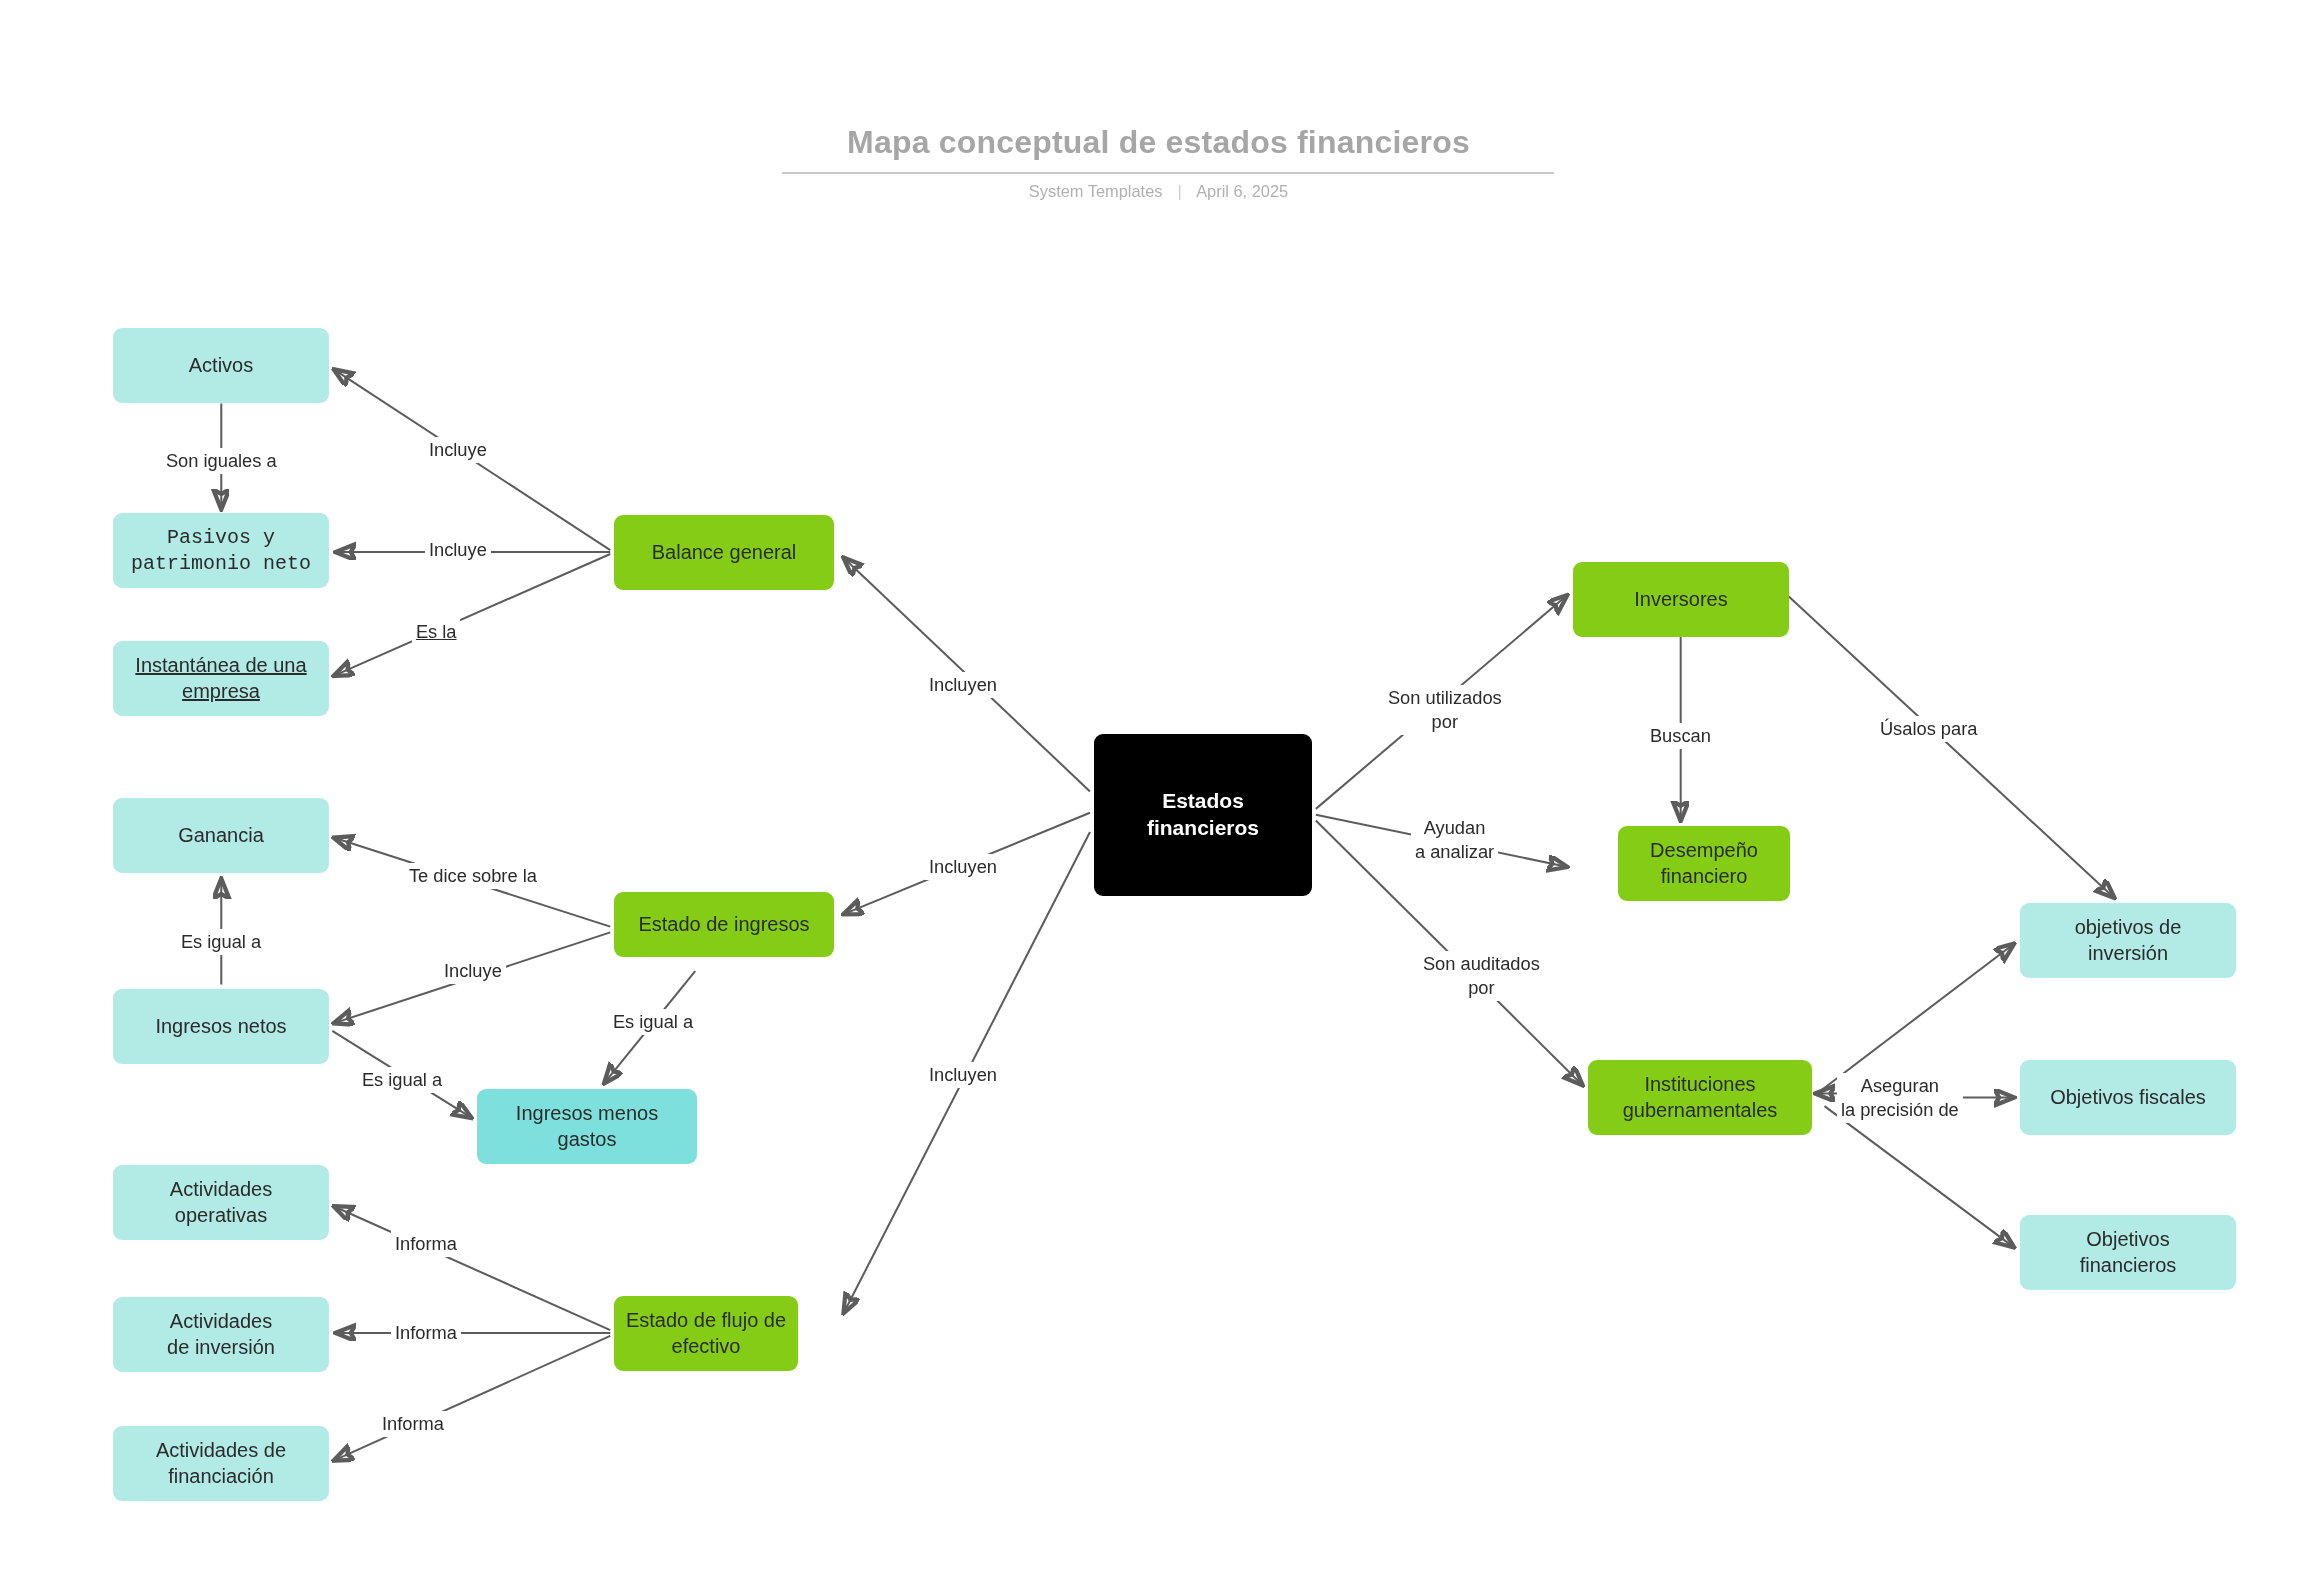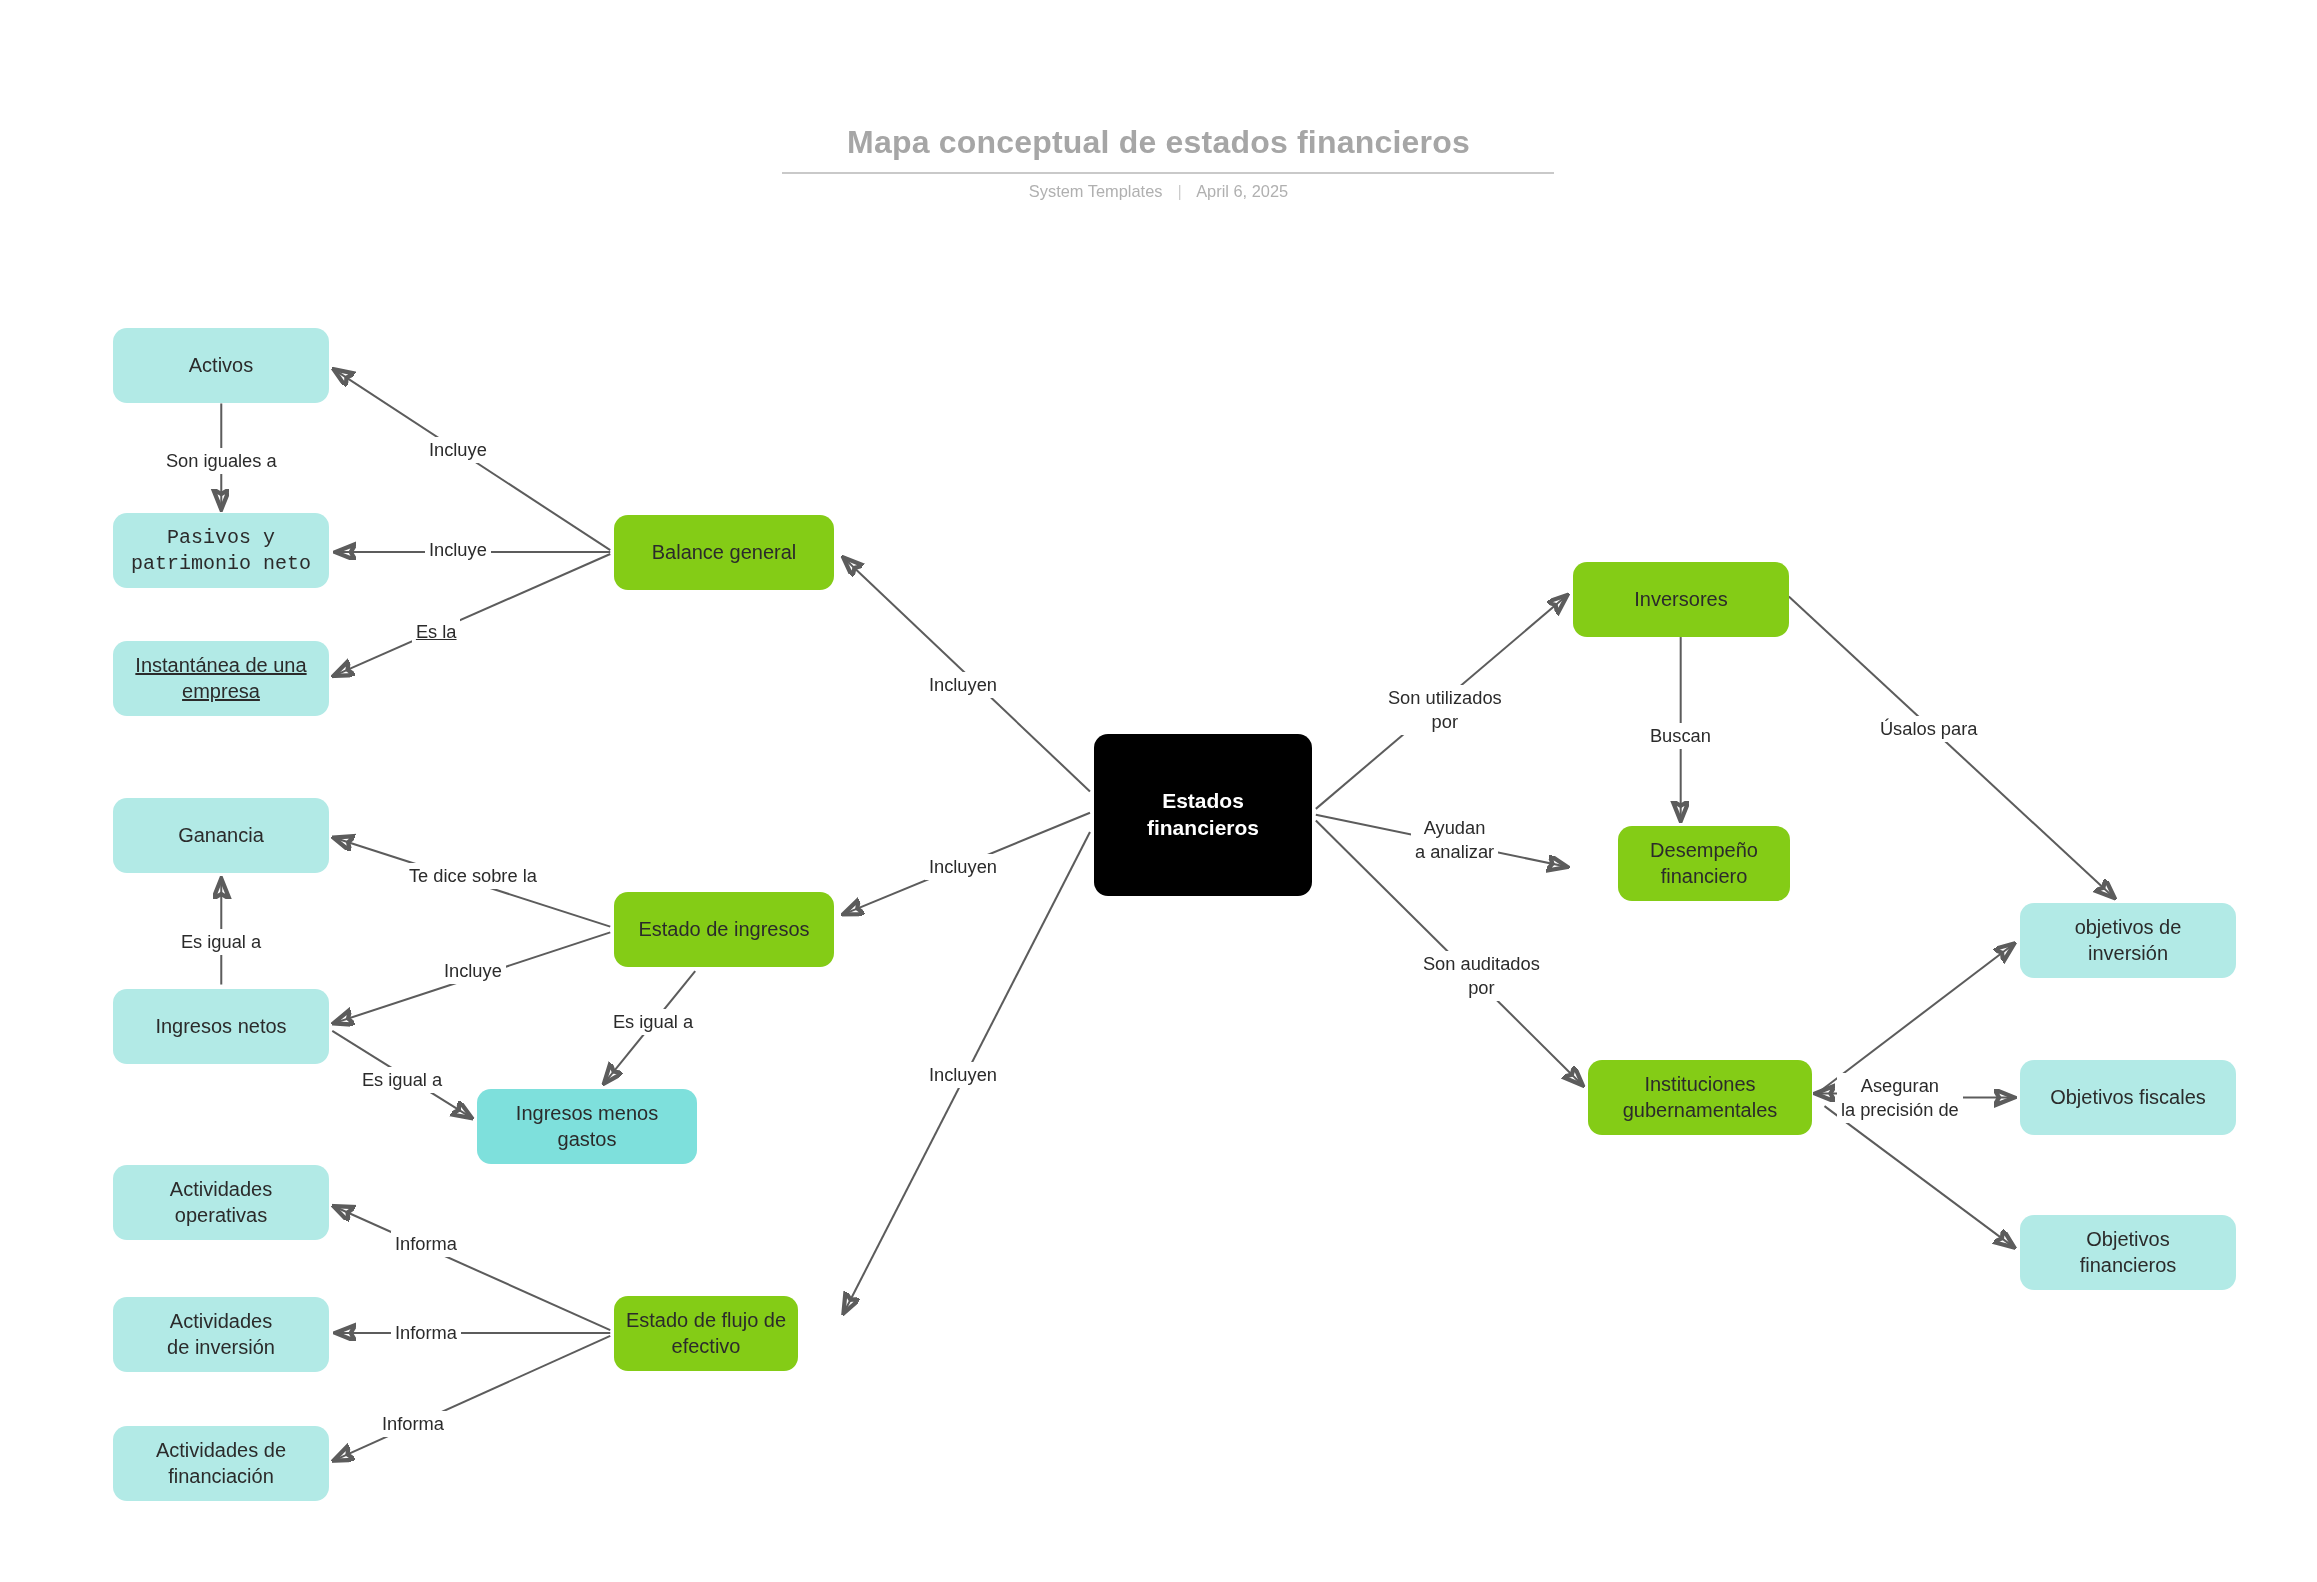--- a/index.html
+++ b/index.html
@@ -13,21 +13,21 @@
   .hdr-rule{position:absolute;left:782px;top:172px;width:772px;height:1.9px;background:#c9c9c9;}
   .hdr-sub{position:absolute;left:0;top:182px;width:2317px;text-align:center;
            font-size:16.4px;color:#b0b0b0;}
   .hdr-sub .sep{display:inline-block;margin:0 10.6px;color:#cccccc;}
 
   
   #edges{position:absolute;left:0;top:0;width:2317px;height:1582px;}
   #edges line, #edges path{stroke:#5c5c5c;stroke-width:2.1;fill:none;}
 
   
-  .node{position:absolute;border-radius:14px;display:flex;align-items:center;
+  .node{position:absolute;border-radius:9px;display:flex;align-items:center;
         justify-content:center;text-align:center;box-sizing:border-box;
         font-size:20px;color:#2b2b2b;line-height:1.28;padding:3.9px 9.7px;}
   .pale{background:#b2eae6;}
   .mid{background:#7ee0dc;}
   .bright{background:#84cc16;}
   .core{background:#000000;color:#ffffff;font-weight:bold;font-size:21px;}
 
   
   .elabel{position:absolute;font-size:18.3px;color:#2b2b2b;text-align:center;
           line-height:1.3;white-space:nowrap;background:#ffffff;padding:1px 3.9px;}
@@ -131,21 +131,21 @@
       </div>
       <div class="node bright" style="left: 614px; top: 515px; width: 220px; height: 75px;">
         <span>Balance general</span>
       </div>
       <div class="node pale" style="left: 113px; top: 798px; width: 216px; height: 75px;">
         <span>Ganancia</span>
       </div>
       <div class="node pale" style="left: 113px; top: 989px; width: 216px; height: 75px;">
         <span>Ingresos netos</span>
       </div>
-      <div class="node bright" style="left: 614px; top: 892px; width: 220px; height: 75px;">
+      <div class="node bright" style="left: 614px; top: 892px; width: 220px; height: 65px;">
         <span>Estado de ingresos</span>
       </div>
       <div class="node mid" style="left: 477px; top: 1089px; width: 220px; height: 75px;">
         <span>Ingresos menos<br>gastos</span>
       </div>
       <div class="node pale" style="left: 113px; top: 1165px; width: 216px; height: 75px;">
         <span>Actividades<br>operativas</span>
       </div>
       <div class="node pale" style="left: 113px; top: 1297px; width: 216px; height: 75px;">
         <span>Actividades<br>de inversión</span>

